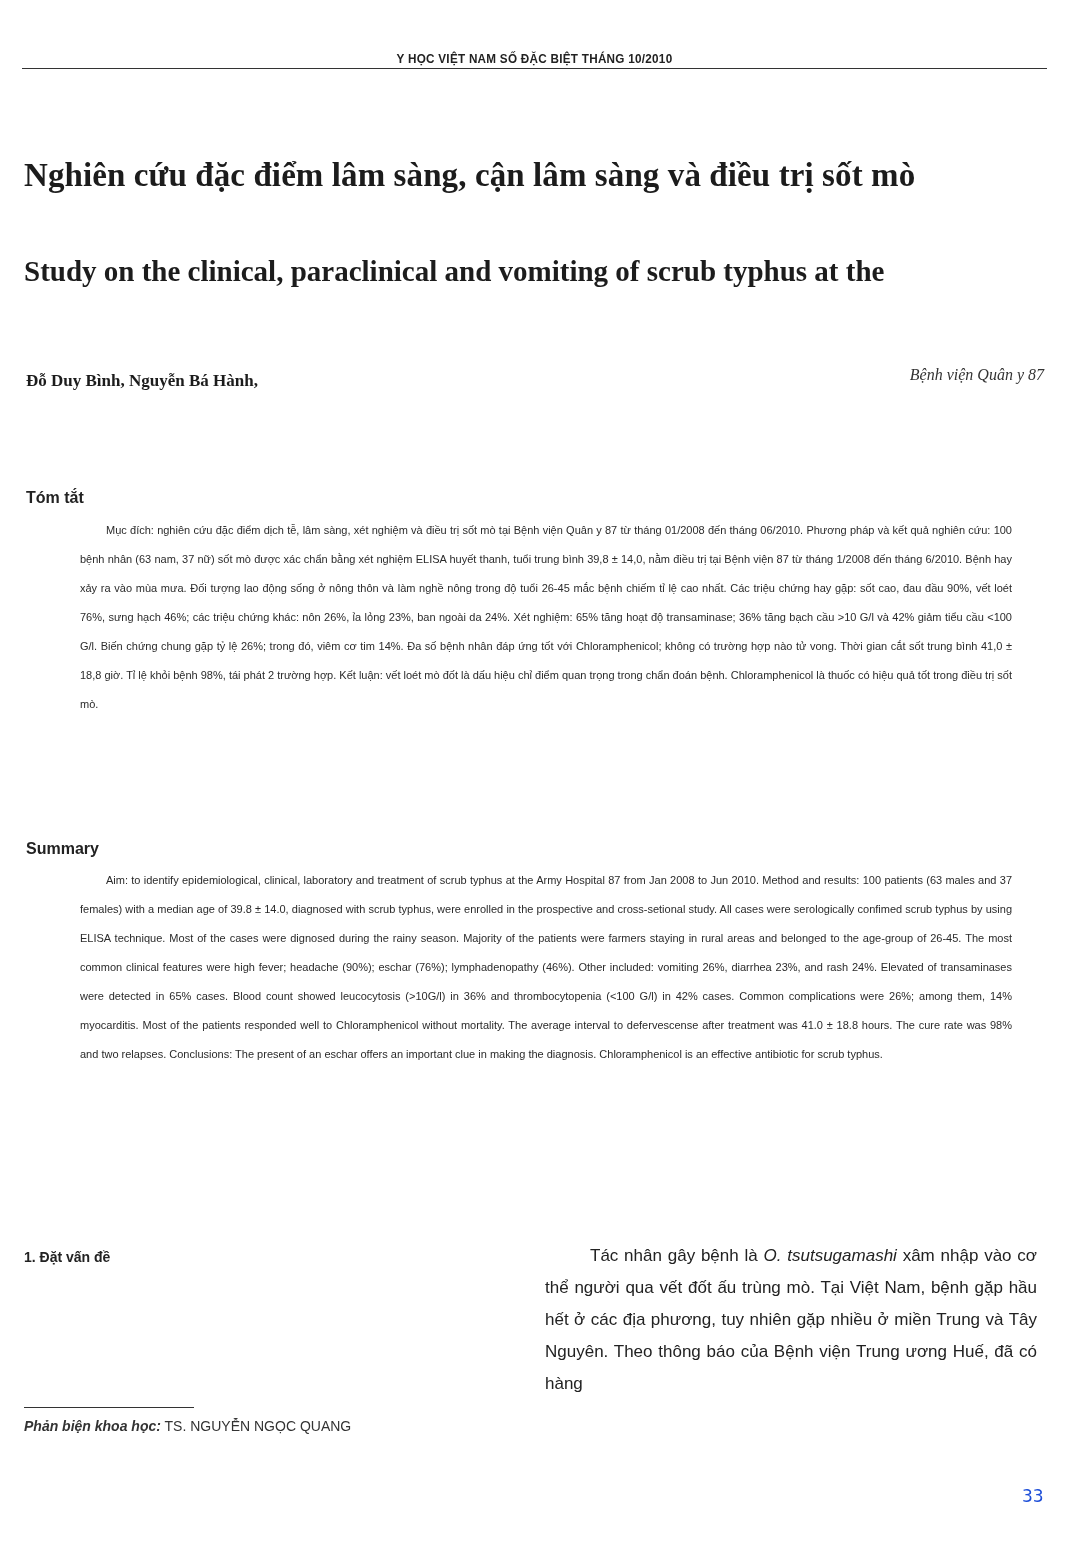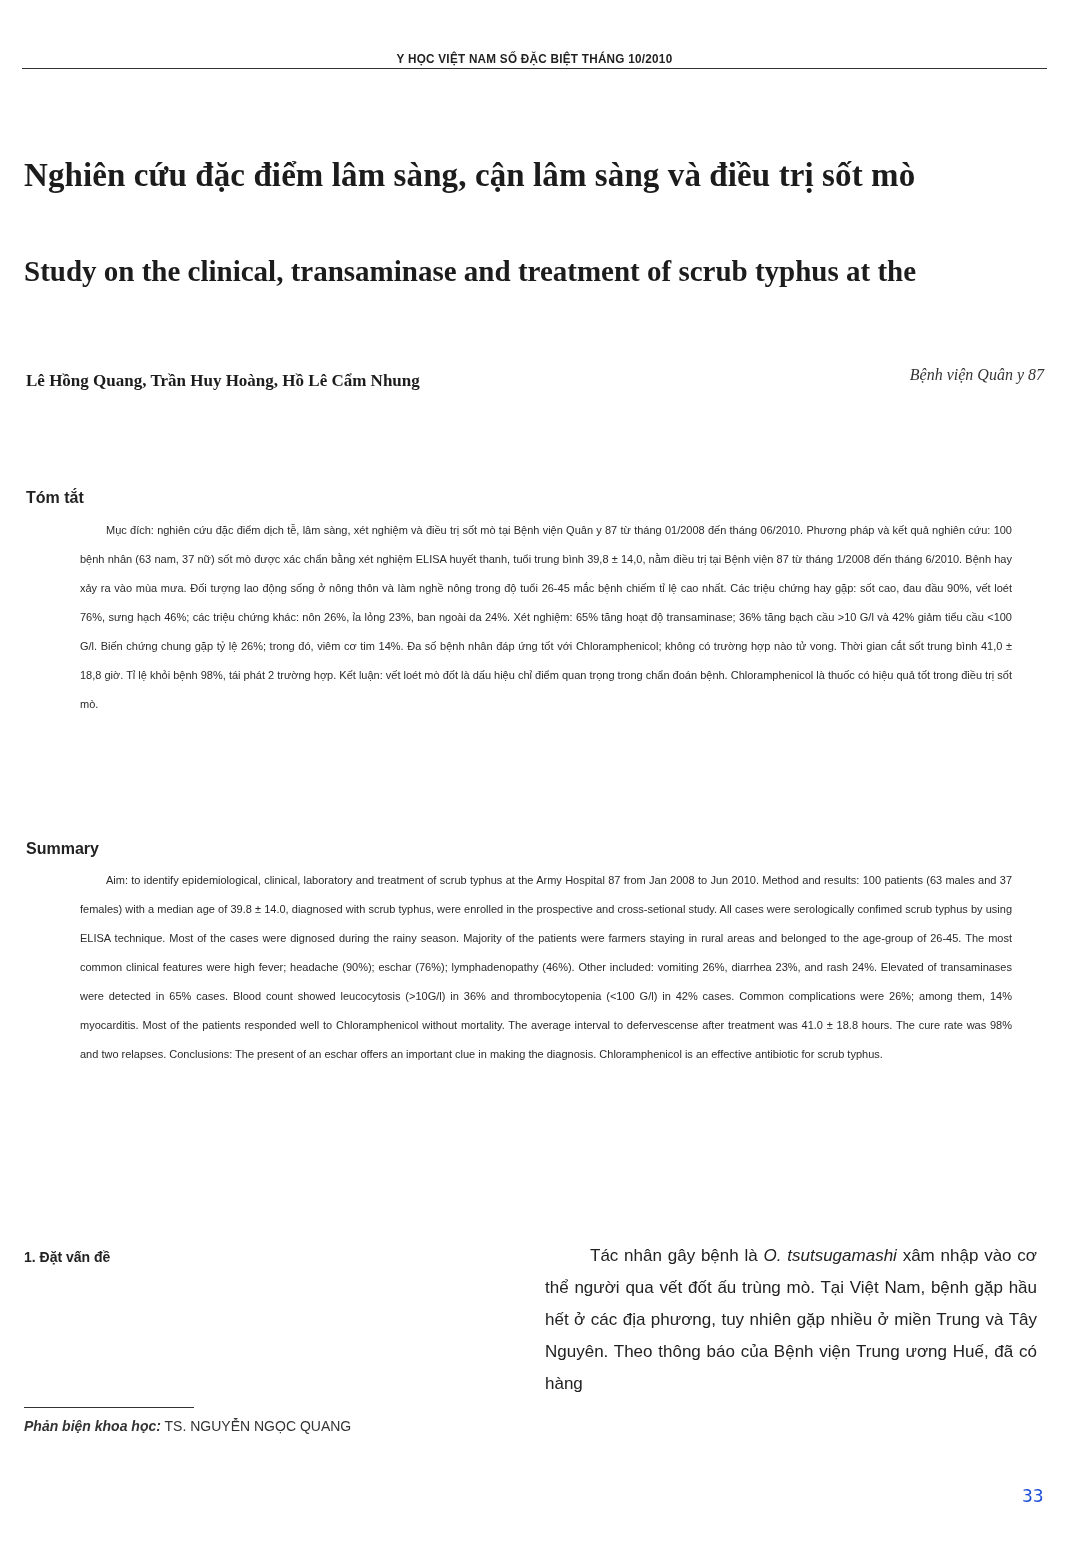--- a/index.html
+++ b/index.html
@@ -34,25 +34,25 @@
 <div class="header">
   <div class="header-rule"></div>
   <div class="header-text">Y HỌC VIỆT NAM SỐ ĐẶC BIỆT THÁNG 10/2010</div>
 </div>
 
 <div class="title-vn">
   <div>Nghiên cứu đặc điểm lâm sàng, cận lâm sàng và điều trị sốt mò</div>
 </div>
 
 <div class="title-en">
-  <div>Study on the clinical, transaminase and treatment of scrub typhus at the</div>
+  <div>Study on the clinical, paraclinical and vomiting of scrub typhus at the</div>
 </div>
 
 <div class="authors">
-  <div>Lê Hồng Quang, Trần Huy Hoàng, Hồ Lê Cẩm Nhung</div>
+  <div>Đỗ Duy Bình,  Nguyễn Bá Hành,</div>
 </div>
 <div class="affil">Bệnh viện Quân y 87</div>
 
 <div class="section-h" style="top:489px;">Tóm tắt</div>
 <div class="abstract" style="top:516px; left:80px; width:932px;">
   <p>Mục đích: nghiên cứu đặc điểm dịch tễ, lâm sàng, xét nghiệm và điều trị sốt mò tại Bệnh viện Quân y 87 từ tháng 01/2008 đến tháng 06/2010. Phương pháp và kết quả nghiên cứu: 100 bệnh nhân (63 nam, 37 nữ) sốt mò được xác chẩn bằng xét nghiệm ELISA huyết thanh, tuổi trung bình 39,8 ± 14,0, nằm điều trị tại Bệnh viện 87 từ tháng 1/2008 đến tháng 6/2010. Bệnh hay xảy ra vào mùa mưa. Đối tượng lao động sống ở nông thôn và làm nghề nông trong độ tuổi 26-45 mắc bệnh chiếm tỉ lệ cao nhất. Các triệu chứng hay gặp: sốt cao, đau đầu 90%, vết loét 76%, sưng hạch 46%; các triệu chứng khác: nôn 26%, ỉa lỏng 23%, ban ngoài da 24%. Xét nghiệm: 65% tăng hoạt độ transaminase; 36% tăng bạch cầu &gt;10 G/l và 42% giảm tiểu cầu &lt;100 G/l. Biến chứng chung gặp tỷ lệ 26%; trong đó, viêm cơ tim 14%. Đa số bệnh nhân đáp ứng tốt với Chloramphenicol; không có trường hợp nào tử vong. Thời gian cắt sốt trung bình 41,0 ± 18,8 giờ. Tỉ lệ khỏi bệnh 98%, tái phát 2 trường hợp. Kết luận: vết loét mò đốt là dấu hiệu chỉ điểm quan trọng trong chẩn đoán bệnh. Chloramphenicol là thuốc có hiệu quả tốt trong điều trị sốt mò.</p>
 </div>
 
 <div class="section-h" style="top:840px;">Summary</div>
 <div class="abstract" style="top:866px; left:80px; width:932px;">

